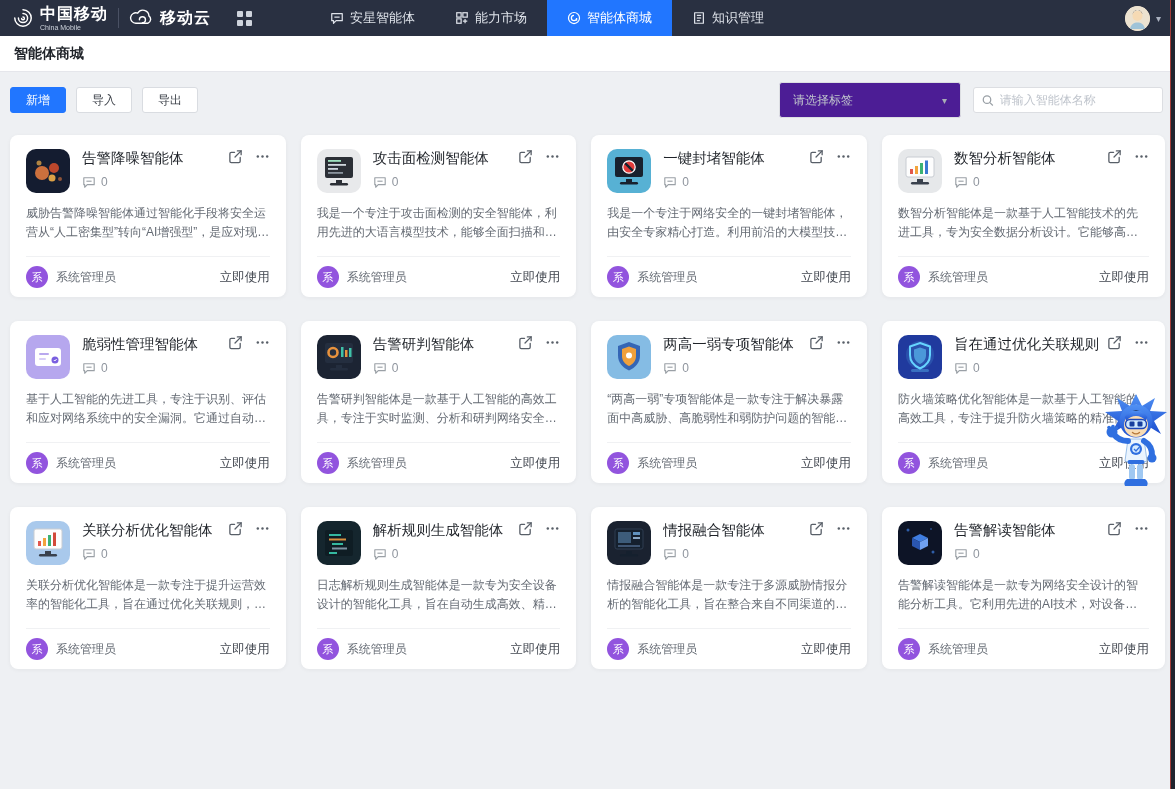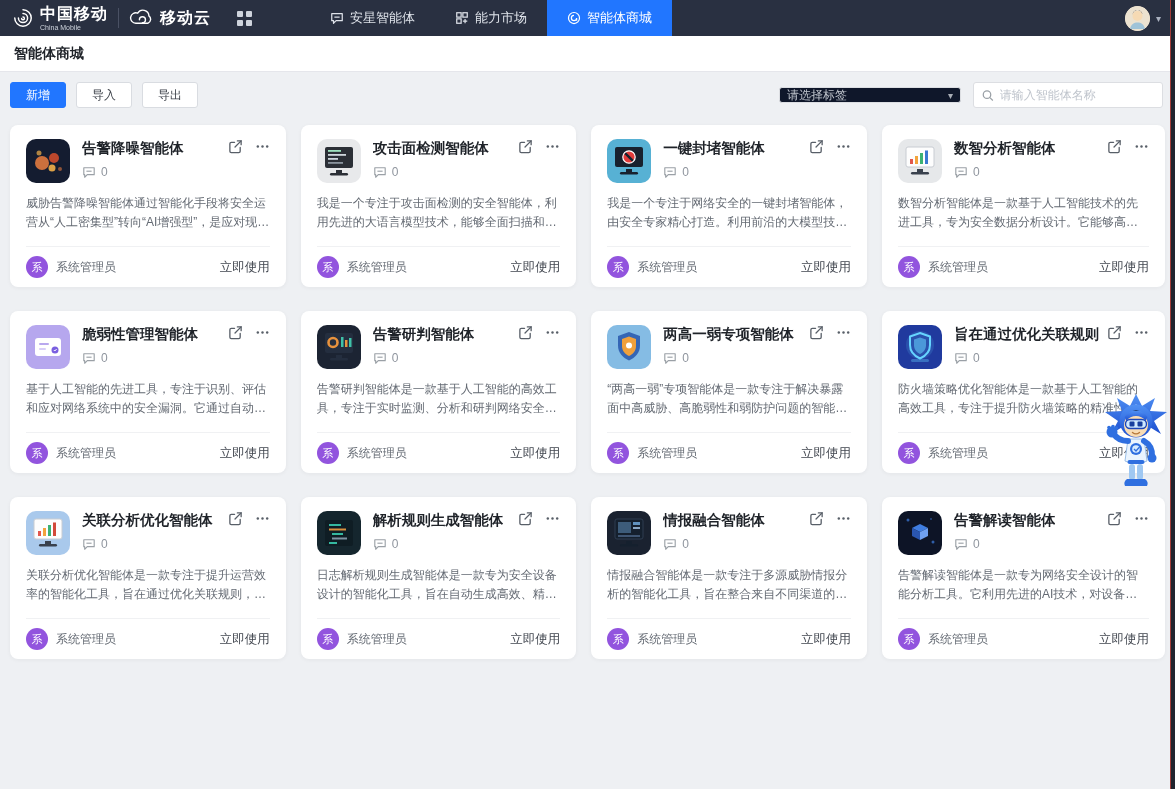--- a/index.html
+++ b/index.html
@@ -27,35 +27,35 @@
 
   
   .title-bar { height:36px; background:#fff; border-bottom:1px solid #e5e6eb; display:flex; align-items:center; padding-left:14px; }
   .page-title { font-size:14px; font-weight:bold; color:#1f2329; }
 
   
   .toolbar { display:flex; align-items:center; padding:10px 12px 0 10px; }
   .btn { height:26px; padding:0 15px; font-size:12px; border-radius:3px; border:1px solid #d9dce1; background:#fff; color:#3a3f47; margin-right:10px; cursor:pointer; font-family:inherit; }
   .btn.primary { background:#2176ff; border-color:#2176ff; color:#fff; }
   .toolbar-right { margin-left:auto; display:flex; align-items:center; gap:12px; }
-  .tag-select { width:182px; height:16px; background:#0f172a; border:1px solid #dcdee2; border-radius:3px; display:flex; align-items:center; padding:0 7px; font-size:12px; color:#bfc4cc; cursor:pointer; }
+  .tag-select { width:182px; height:36px; background:#4c1d95; border:1px solid #dcdee2; border-radius:3px; display:flex; align-items:center; padding:0 13px; font-size:12px; color:#bfc4cc; cursor:pointer; }
   .tag-select .chev { margin-left:auto; color:#a8adb5; font-size:10px; }
   .search-box { width:190px; height:26px; background:#fff; border:1px solid #dcdee2; border-radius:3px; display:flex; align-items:center; padding:0 8px; }
   .search-box input { border:none; outline:none; font-size:12px; width:100%; margin-left:6px; color:#333; font-family:Liberation Serif, serif; }
   .search-box input::placeholder { color:#bfc4cc; }
 
   
   .grid { display:grid; grid-template-columns:repeat(4,1fr); gap:24px 15px; padding:17px 10px 0 10px; }
   .card { background:#fff; border-radius:8px; height:162px; padding:14px 16px 0 16px; display:flex; flex-direction:column; box-shadow:0 1px 4px rgba(31,35,41,.05); cursor:pointer; }
   .card-head { display:flex; }
   .agent-icon { width:44px; height:44px; border-radius:10px; flex:none; overflow:hidden; }
   .agent-icon svg { width:100%; height:100%; display:block; }
   .head-main { flex:1; margin-left:12px; min-width:0; }
   .title-row { display:flex; align-items:flex-start; }
-  .card-title { font-size:14.5px; font-weight:bold; color:#1f2329; white-space:nowrap; overflow:hidden; text-overflow:ellipsis; }
+  .card-title { font-size:14.5px; font-weight:normal; color:#1f2329; white-space:nowrap; overflow:hidden; text-overflow:ellipsis; }
   .head-actions { margin-left:auto; display:flex; align-items:center; gap:12px; padding-left:8px; }
   .icon-btn { color:#585f68; cursor:pointer; display:flex; align-items:center; }
   .comment-row { display:flex; align-items:center; gap:5px; margin-top:7px; font-size:12px; color:#8f959e; }
   .card-desc { margin-top:11px; font-size:12px; color:#646a73; line-height:19px; display:-webkit-box; -webkit-line-clamp:2; -webkit-box-orient:vertical; overflow:hidden; }
   .card-footer { margin-top:auto; border-top:1px solid #f0f1f3; height:41px; display:flex; align-items:center; }
   .owner-avatar { width:22px; height:22px; border-radius:50%; background:#9254de; color:#fff; font-size:11px; display:flex; align-items:center; justify-content:center; flex:none; }
   .owner-name { font-size:12px; color:#646a73; margin-left:8px; }
   .use-btn { margin-left:auto; font-size:12.5px; color:#41464f; cursor:pointer; }
 
   
@@ -115,20 +115,31 @@
         <span>能力市场</span>
       </div>
       <div class="nav-item active">
         <span class="nico">
           <svg width="14" height="14" viewBox="0 0 16 16" fill="none" stroke="currentColor" stroke-width="1.4">
             <circle cx="8" cy="8" r="6.3"></circle>
             <path d="M8 5a3 3 0 1 0 3 3v3"></path>
           </svg>
         </span>
         <span>智能体商城</span>
+      </div>
+      <div class="nav-item">
+        <span class="nico">
+          <svg width="14" height="14" viewBox="0 0 16 16" fill="none" stroke="currentColor" stroke-width="1.4" stroke-linejoin="round">
+            <path d="M3 2h10v12H3z"></path>
+            <line x1="5.5" y1="5" x2="10.5" y2="5"></line>
+            <line x1="5.5" y1="8" x2="10.5" y2="8"></line>
+            <line x1="5.5" y1="11" x2="9" y2="11"></line>
+          </svg>
+        </span>
+        <span>知识管理</span>
       </div>
     </div>
   <div class="nav-right">
     <div class="avatar">
       <svg width="25" height="25" viewBox="0 0 25 25">
           <circle cx="12.5" cy="12.5" r="12.5" fill="#ece2d0"></circle>
           <circle cx="12.5" cy="10" r="5" fill="#f6dab4"></circle>
           <path d="M7.5 9a5 5 0 0 1 10 0c0-1-1.5-5-5-5s-5 4-5 5z" fill="#3a3230"></path>
           <path d="M5 23c1-5 4-6.5 7.5-6.5S19 18 20 23z" fill="#9fc3d8"></path>
         </svg>

